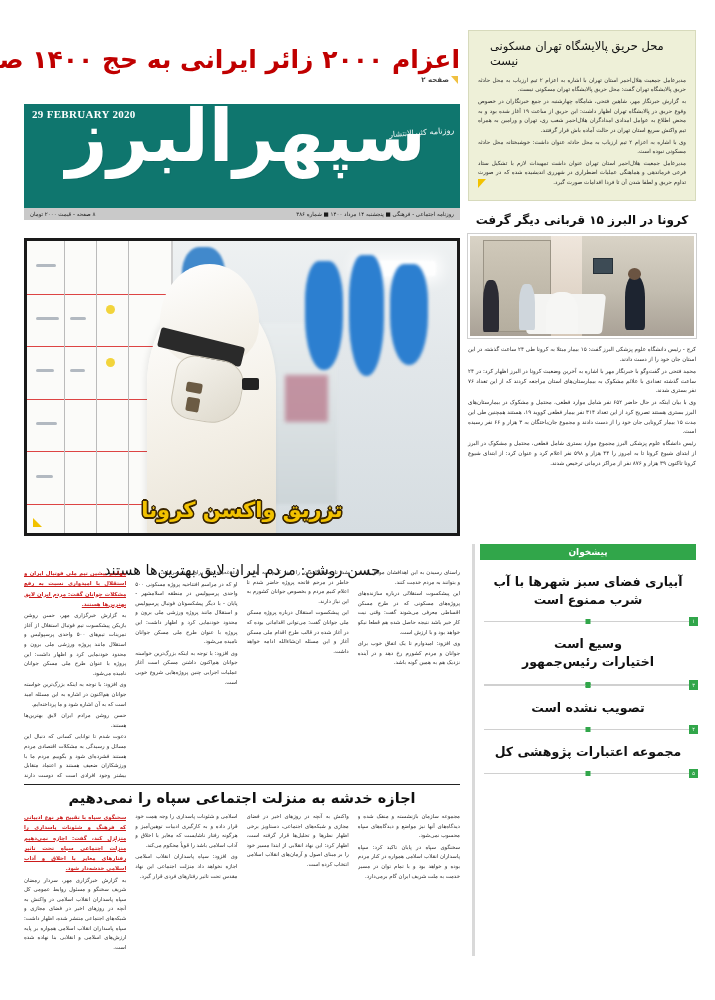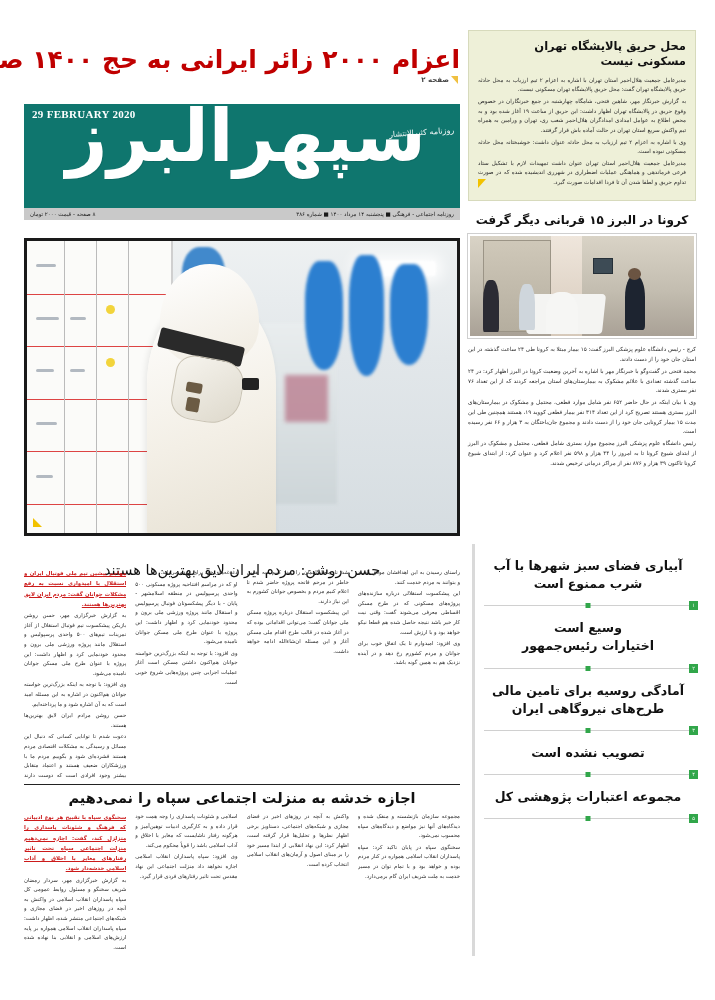--- a/index.html
+++ b/index.html
@@ -249,22 +249,22 @@
   }
   .news-box {
     background: #eef0d8;
     border: 1px solid #d7dabc;
     padding: 8px 9px 10px 9px;
     position: relative;
   }
   .news-box h2 {
     margin: 0 0 7px 12px;
     font-size: 11.5px;
-    font-weight: bold;
-    text-align: right;
+    font-weight: normal;
+    text-align: left;
     color: #111;
     line-height: 1.3;
   }
   .news-box p {
     margin: 0 0 2px 0;
     font-size: 5.6px;
     line-height: 1.72;
     color: #2a2a2a;
     text-align: justify;
   }
@@ -543,20 +543,21 @@
     <div class="mp-person"></div>
     <div class="mp-hood"></div>
     <div class="mp-strap"></div>
     <div class="mp-visor">
       <span class="slot" style="left:18%; top:42%; width:24%; height:16%"></span>
       <span class="slot" style="left:22%; top:66%; width:20%; height:22%"></span>
     </div>
     <div class="mp-clip"></div>
 
     <div class="photo-caption">
+      <div>تزریق واکسن کرونا</div>
     </div>
     <div class="photo-badge"></div>
   </div>
 
   <div class="right-col">
 
     <div class="news-box">
       <h2>محل حریق پالایشگاه تهران مسکونی نیست</h2>
       <p>مدیرعامل جمعیت هلال‌احمر استان تهران با اشاره به اعزام ۲ تیم ارزیاب به محل حادثه حریق پالایشگاه تهران گفت: محل حریق پالایشگاه تهران مسکونی نیست.</p>
       <p>به گزارش خبرنگار مهر، شاهین فتحی، شامگاه چهارشنبه در جمع خبرنگاران در خصوص وقوع حریق در پالایشگاه تهران اظهار داشت: این حریق از ساعت ۱۹ آغاز شده بود و به محض اطلاع به عوامل امدادی امدادگران هلال‌احمر شعب ری، تهران و ورامین به همراه تیم واکنش سریع استان تهران در حالت آماده باش قرار گرفتند.</p>
@@ -583,41 +584,38 @@
     <div class="right-body">
       <p>کرج - رئیس دانشگاه علوم پزشکی البرز گفت: ۱۵ بیمار مبتلا به کرونا طی ۲۴ ساعت گذشته در این استان جان خود را از دست دادند.</p>
       <p>محمد فتحی در گفت‌وگو با خبرنگار مهر با اشاره به آخرین وضعیت کرونا در البرز اظهار کرد: در ۲۴ ساعت گذشته تعدادی با علائم مشکوک به بیمارستان‌های استان مراجعه کردند که از این تعداد ۷۶ نفر بستری شدند.</p>
       <p>وی با بیان اینکه در حال حاضر ۶۵۲ نفر شامل موارد قطعی، محتمل و مشکوک در بیمارستان‌های البرز بستری هستند تصریح کرد از این تعداد ۳۱۴ نفر بیمار قطعی کووید ۱۹، هستند همچنین طی این مدت ۱۵ بیمار کرونایی جان خود را از دست دادند و مجموع جان‌باختگان به ۳ هزار و ۶۶ نفر رسیده است.</p>
       <p>رئیس دانشگاه علوم پزشکی البرز مجموع موارد بستری شامل قطعی، محتمل و مشکوک در البرز از ابتدای شیوع کرونا تا به امروز را ۴۴ هزار و ۵۹۸ نفر اعلام کرد و عنوان کرد: از ابتدای شیوع کرونا تاکنون ۳۹ هزار و ۸۷۶ نفر از مراکز درمانی ترخیص شدند.</p>
     </div>
   </div>
 
   <div class="pish-rail"></div>
   <div class="pishkhan">
+    <div class="pishkhan-head">پیشخوان</div>
 
     <div class="pish-item">
       <div class="ptext">آبیاری فضای سبز شهرها با آب</div>
       <div class="ptext">شرب ممنوع است</div>
     </div>
     <div class="pish-sep">
       <span class="pish-num">۱</span>
     </div>
 
     <div class="pish-item">
       <div class="ptext">وسیع است</div>
       <div class="ptext">اختیارات رئیس‌جمهور</div>
     </div>
     <div class="pish-sep">
       <span class="pish-num">۲</span>
     </div>
 
-    <div class="pish-item">
-      <div class="ptext">آمادگی روسیه برای تامین مالی</div>
-      <div class="ptext">طرح‌های نیروگاهی ایران</div>
-    </div>
     <div class="pish-sep">
       <span class="pish-num">۳</span>
     </div>
 
     <div class="pish-item">
       <div class="ptext">تصویب نشده است</div>
     </div>
     <div class="pish-sep">
       <span class="pish-num">۴</span>
     </div>

